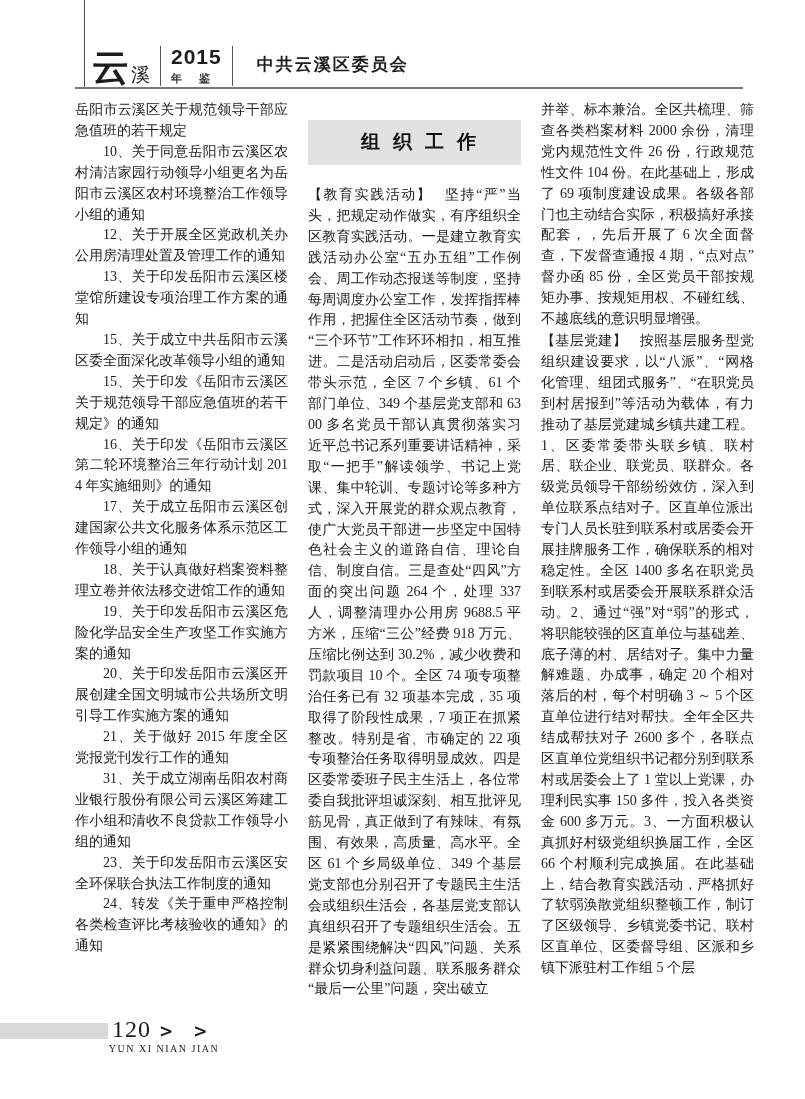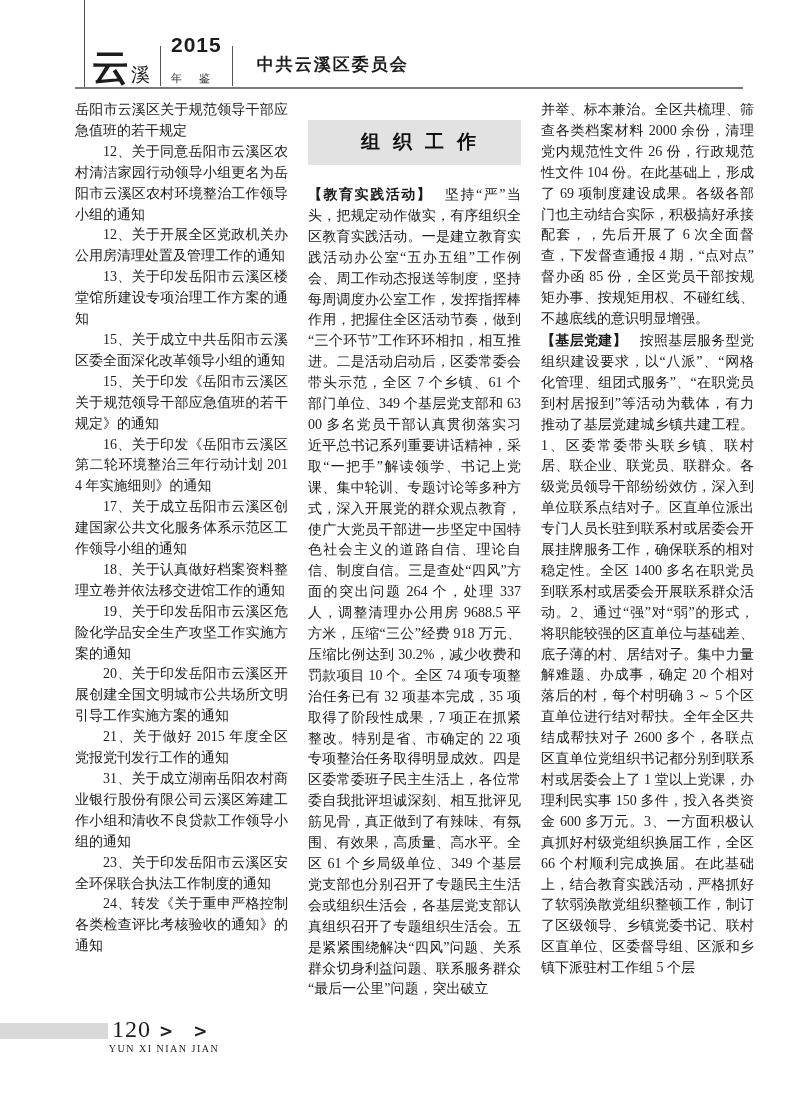--- a/index.html
+++ b/index.html
@@ -34,21 +34,21 @@
     width: 1px; height: 40px; background: #555; margin: 0 10px;
     align-self: flex-end;
   }
   .year-block { display: flex; flex-direction: column; justify-content: flex-end; }
   .year-num {
     font-family: "Liberation Sans", "DejaVu Sans", sans-serif;
     font-weight: bold; font-size: 21px; line-height: 1.05; letter-spacing: 1px; margin-top: 6px;
   }
   .year-label {
     font-family: "Liberation Sans", "DejaVu Sans", sans-serif;
-    font-size: 11px; letter-spacing: 7px; color: #333; margin-top: 15px; white-space: nowrap;
+    font-size: 11px; letter-spacing: 7px; color: #333; margin-top: 3px; white-space: nowrap; font-weight: bold;
   }
   .org-name {
     font-family: "Liberation Sans", "DejaVu Sans", sans-serif;
     font-weight: bold; font-size: 17px; letter-spacing: 2px;
     margin-left: 14px; padding-bottom: 10px; white-space: nowrap;
   }
   .head-rule {
     position: absolute; left: 75px; top: 87px;
     width: 668px; height: 2px; background: #7a7a7a;
   }
@@ -69,21 +69,21 @@
   .section-box {
     margin-top: 20px; margin-bottom: 19px;
     height: 45px; background: #e2e2e2;
     display: flex; align-items: center; justify-content: center;
     font-family: "Liberation Sans", "DejaVu Sans", sans-serif;
     font-weight: bold; font-size: 19px;
     letter-spacing: 13px; text-indent: 13px; color: #111; padding-left: 8px;
   }
   .entry-lead {
     font-family: "Liberation Sans", "DejaVu Sans", sans-serif;
-    font-weight: bold; margin-right: 0.9em;
+    font-weight: normal; margin-right: 0.9em;
   }
   .entry-gap { margin-top: 22px; }
 
   
   .footer-bar {
     position: absolute; left: 0; top: 1023px;
     width: 108px; height: 16px; background: #d9d9d9;
   }
   .page-num-line {
     position: absolute; left: 112px; top: 1017px;
@@ -116,21 +116,21 @@
       <span class="year-num">2015</span>
       <span class="year-label">年 鉴</span>
     </span>
     <span class="head-div"></span>
     <span class="org-name">中共云溪区委员会</span>
   </div>
   <div class="head-rule"></div>
 
   <div class="col col-1">
     <p>岳阳市云溪区关于规范领导干部应急值班的若干规定</p>
-    <p class="indent">12、关于同意岳阳市云溪区农村清洁家园行动领导小组更名为岳阳市云溪区农村环境整治工作领导小组的通知</p>
+    <p class="indent">10、关于同意岳阳市云溪区农村清洁家园行动领导小组更名为岳阳市云溪区农村环境整治工作领导小组的通知</p>
     <p class="indent">12、关于开展全区党政机关办公用房清理处置及管理工作的通知</p>
     <p class="indent">13、关于印发岳阳市云溪区楼堂馆所建设专项治理工作方案的通知</p>
     <p class="indent">15、关于成立中共岳阳市云溪区委全面深化改革领导小组的通知</p>
     <p class="indent">15、关于印发《岳阳市云溪区关于规范领导干部应急值班的若干规定》的通知</p>
     <p class="indent">16、关于印发《岳阳市云溪区第二轮环境整治三年行动计划 2014 年实施细则》的通知</p>
     <p class="indent">17、关于成立岳阳市云溪区创建国家公共文化服务体系示范区工作领导小组的通知</p>
     <p class="indent">18、关于认真做好档案资料整理立卷并依法移交进馆工作的通知</p>
     <p class="indent">19、关于印发岳阳市云溪区危险化学品安全生产攻坚工作实施方案的通知</p>
     <p class="indent">20、关于印发岳阳市云溪区开展创建全国文明城市公共场所文明引导工作实施方案的通知</p>
     <p class="indent">21、关于做好 2015 年度全区党报党刊发行工作的通知</p>

